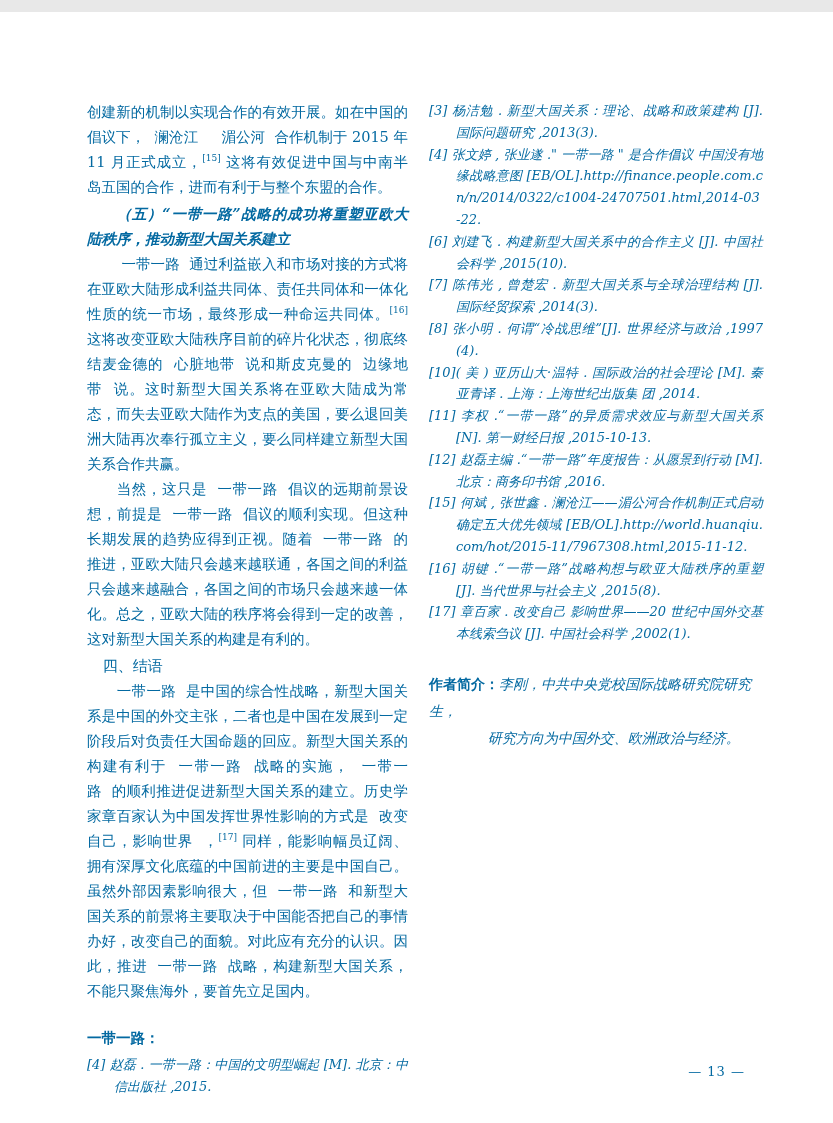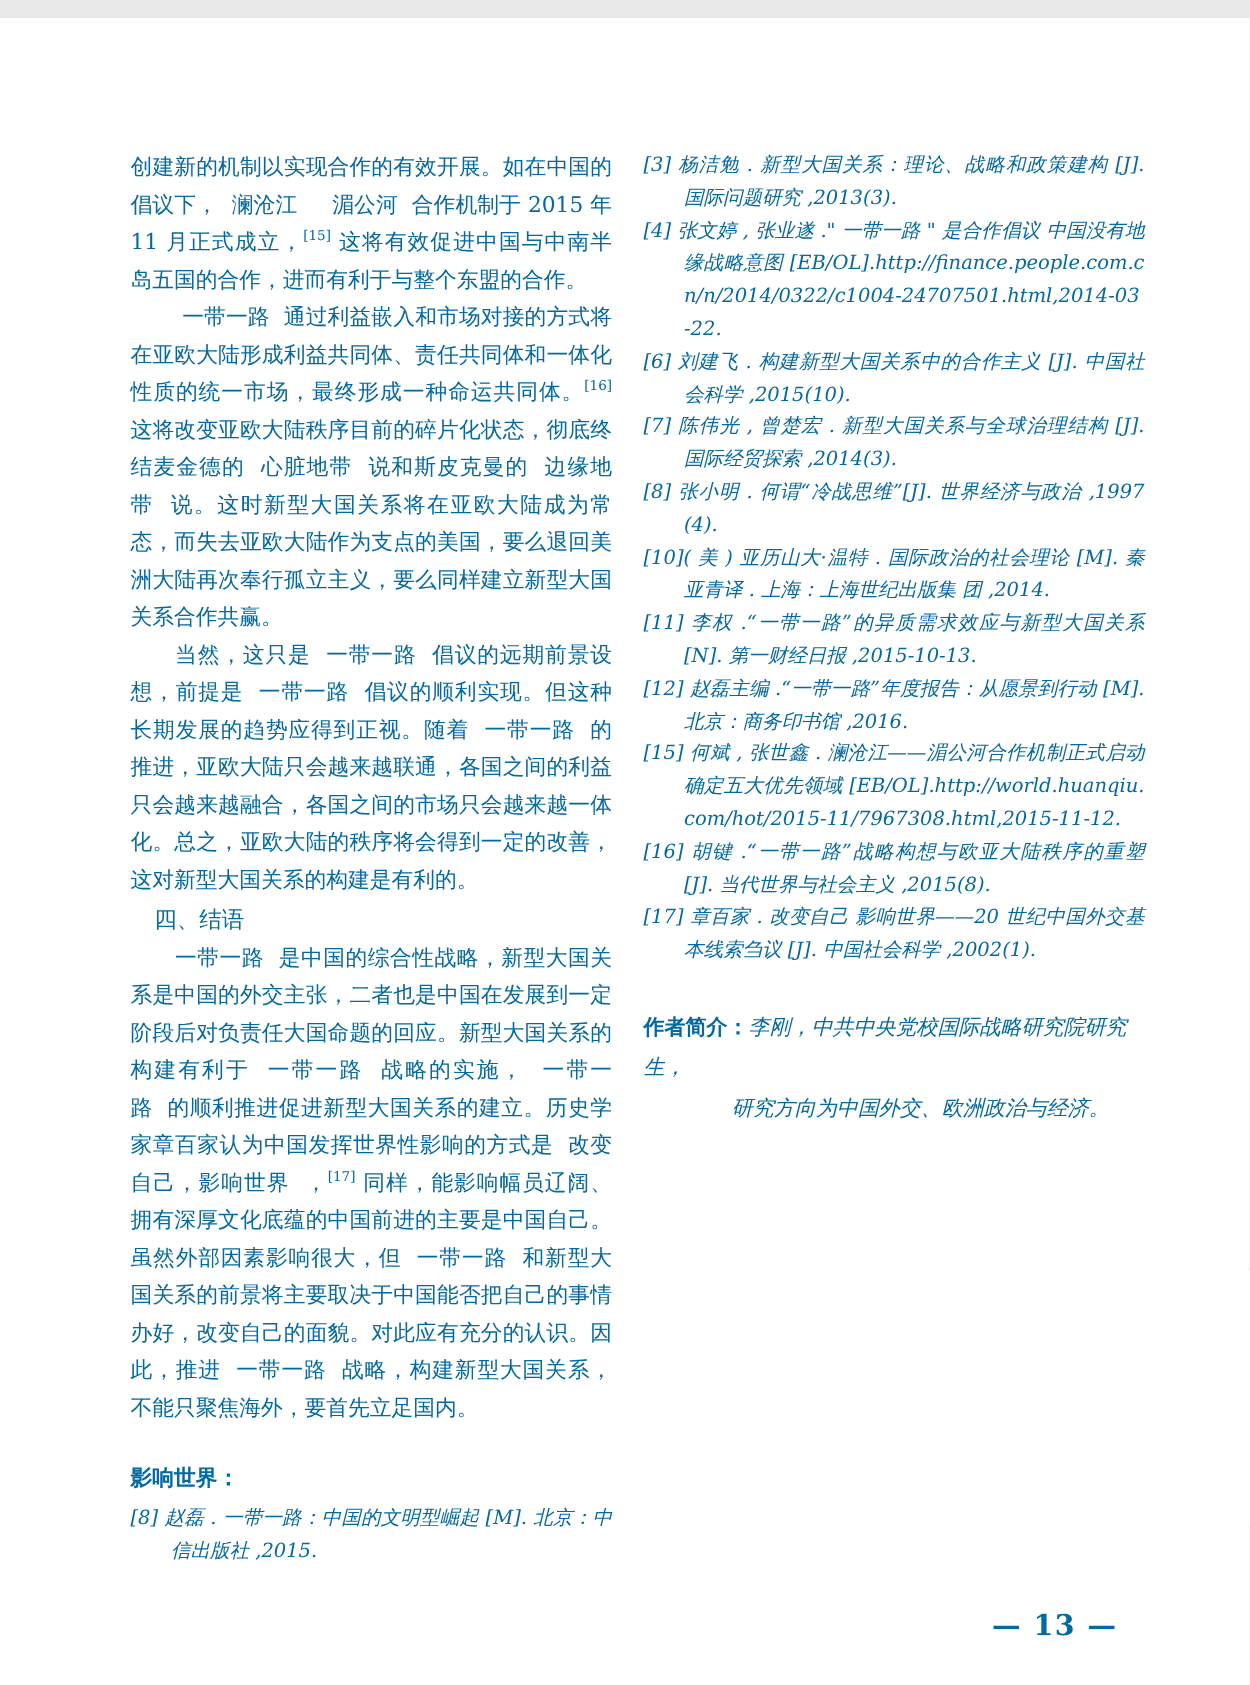--- a/index.html
+++ b/index.html
@@ -62,38 +62,39 @@
   
   .bio { margin-top:26px; font-size:14px; line-height:27px; }
   .bio-label {
     font-family:"Liberation Sans","DejaVu Sans",sans-serif;
     font-weight:700; font-style:normal;
   }
   .bio-line1 { font-style:italic; }
   .bio-line2 { font-style:italic; padding-left:4.2em; }
 
   .pageno {
-    position:absolute; right:88px; bottom:40px;
-    font-size:19px; font-weight:700;
+    position:absolute; right:88px; bottom:56px;
+    font-size:13px; font-weight:400;
     letter-spacing:1px;
   }
 </style>
 </head>
 <body>
 
 <div class="page">
   <div class="columns">
     <div class="col-left" id="col-left">
         <div class="p p-flush"><span>创建新的机制以实现合作的有效开展。如在中国的倡议下，&nbsp;&nbsp;澜沧江&nbsp;&nbsp;&nbsp;&nbsp;&nbsp;湄公河&nbsp;&nbsp;合作机制于 2015 年 11 月正式成立，</span><sup class="cite">[15]</sup><span> 这将有效促进中国与中南半岛五国的合作，进而有利于与整个东盟的合作。</span></div>
+        <div class="h-kaiti"><span>（五）“一带一路”战略的成功将重塑亚欧大陆秩序，推动新型大国关系建立</span></div>
         <div class="p"><span>&nbsp;一带一路&nbsp;&nbsp;通过利益嵌入和市场对接的方式将在亚欧大陆形成利益共同体、责任共同体和一体化性质的统一市场，最终形成一种命运共同体。</span><sup class="cite">[16]</sup><span> 这将改变亚欧大陆秩序目前的碎片化状态，彻底终结麦金德的&nbsp;&nbsp;心脏地带&nbsp;&nbsp;说和斯皮克曼的&nbsp;&nbsp;边缘地带&nbsp;&nbsp;说。这时新型大国关系将在亚欧大陆成为常态，而失去亚欧大陆作为支点的美国，要么退回美洲大陆再次奉行孤立主义，要么同样建立新型大国关系合作共赢。</span></div>
         <div class="p"><span>当然，这只是&nbsp;&nbsp;一带一路&nbsp;&nbsp;倡议的远期前景设想，前提是&nbsp;&nbsp;一带一路&nbsp;&nbsp;倡议的顺利实现。但这种长期发展的趋势应得到正视。随着&nbsp;&nbsp;一带一路&nbsp;&nbsp;的推进，亚欧大陆只会越来越联通，各国之间的利益只会越来越融合，各国之间的市场只会越来越一体化。总之，亚欧大陆的秩序将会得到一定的改善，这对新型大国关系的构建是有利的。</span></div>
         <div class="h-bold"><span>四、结语</span></div>
         <div class="p"><span>一带一路&nbsp;&nbsp;是中国的综合性战略，新型大国关系是中国的外交主张，二者也是中国在发展到一定阶段后对负责任大国命题的回应。新型大国关系的构建有利于&nbsp;&nbsp;一带一路&nbsp;&nbsp;战略的实施，&nbsp;&nbsp;一带一路&nbsp;&nbsp;的顺利推进促进新型大国关系的建立。历史学家章百家认为中国发挥世界性影响的方式是&nbsp;&nbsp;改变自己，影响世界&nbsp;&nbsp;，</span><sup class="cite">[17]</sup><span> 同样，能影响幅员辽阔、拥有深厚文化底蕴的中国前进的主要是中国自己。虽然外部因素影响很大，但&nbsp;&nbsp;一带一路&nbsp;&nbsp;和新型大国关系的前景将主要取决于中国能否把自己的事情办好，改变自己的面貌。对此应有充分的认识。因此，推进&nbsp;&nbsp;一带一路&nbsp;&nbsp;战略，构建新型大国关系，不能只聚焦海外，要首先立足国内。</span></div>
-        <div class="ref-title"><span>影响世界：</span></div>
-        <div class="ref"><span>[8] 赵磊 . 一带一路：中国的文明型崛起 [M]. 北京：中信出版社 ,2015.</span></div>
+        <div class="ref-title"><span>一带一路：</span></div>
+        <div class="ref"><span>[4] 赵磊 . 一带一路：中国的文明型崛起 [M]. 北京：中信出版社 ,2015.</span></div>
       </div>
     <div class="col-right">
       <div id="refs-right">
           <div class="ref">[3] 杨洁勉 . 新型大国关系：理论、战略和政策建构 [J]. 国际问题研究 ,2013(3).</div>
           <div class="ref">[4] 张文婷 , 张业遂 ." 一带一路 " 是合作倡议 中国没有地缘战略意图 [EB/OL].http://finance.people.com.cn/n/2014/0322/c1004-24707501.html,2014-03-22.</div>
           <div class="ref">[6] 刘建飞 . 构建新型大国关系中的合作主义 [J]. 中国社会科学 ,2015(10).</div>
           <div class="ref">[7] 陈伟光 , 曾楚宏 . 新型大国关系与全球治理结构 [J]. 国际经贸探索 ,2014(3).</div>
           <div class="ref">[8] 张小明 . 何谓“冷战思维”[J]. 世界经济与政治 ,1997(4).</div>
           <div class="ref">[10]( 美 ) 亚历山大·温特 . 国际政治的社会理论 [M]. 秦亚青译 . 上海：上海世纪出版集 团 ,2014.</div>
           <div class="ref">[11] 李权 .“一带一路”的异质需求效应与新型大国关系 [N]. 第一财经日报 ,2015-10-13.</div>

